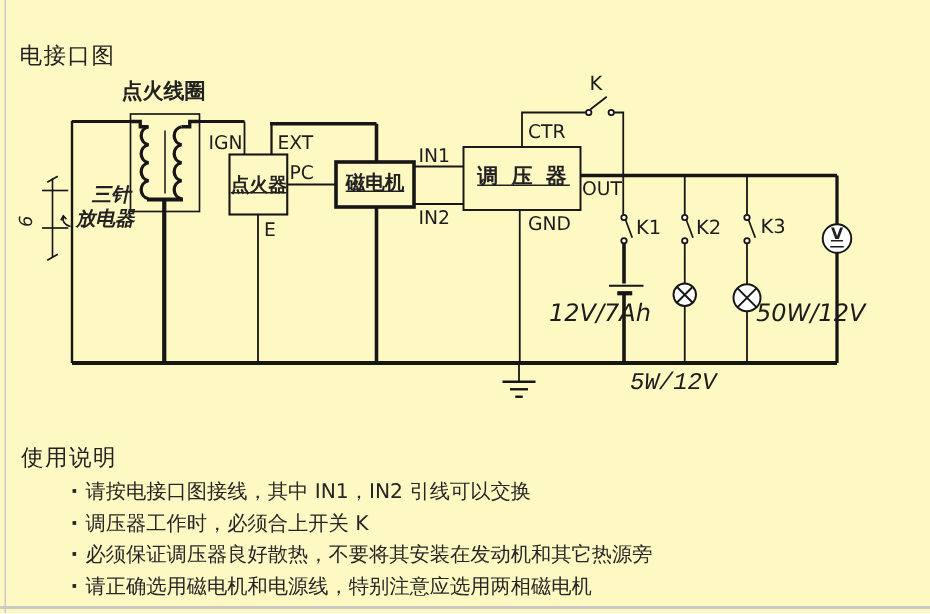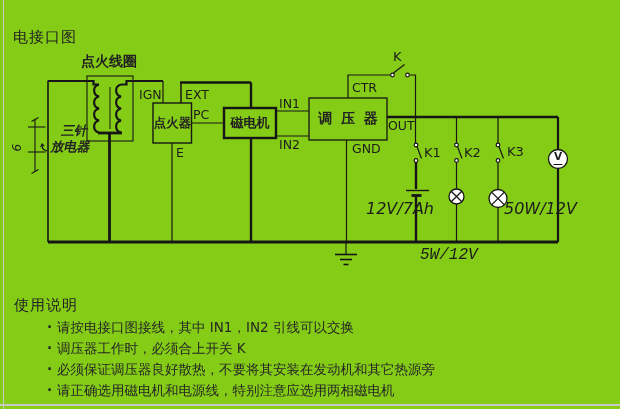--- a/index.html
+++ b/index.html
@@ -1,32 +1,32 @@
 <!DOCTYPE html>
 <html style="--ink: #161616; --txt: #222222; --chrome: #c9c9c9;"><head>
 <meta charset="utf-8">
 <style>
   :root { --ink:#161616; --txt:#222; --chrome:#c9c9c9; }
   * { box-sizing: border-box; }
   html,body { margin:0; padding:0; background:#fff; }
   .screen {
-    position:relative; width:620px; height:409px; background:#84cc16;
+    position:relative; width:620px; height:409px; background:#fef9c3;
     font-family:"DejaVu Sans","Liberation Sans",sans-serif;
     color:var(--ink); overflow:hidden;
   }
   .chrome-left  { position:absolute; left:3px; top:0; width:1px; height:409px; background:var(--chrome); }
   .chrome-bottom{ position:absolute; left:0; top:404px; width:620px; height:2px; background:var(--chrome); }
   svg.wiring { position:absolute; left:0; top:0; }
   .lbl { position:absolute; white-space:nowrap; color:var(--txt); line-height:1.1; }
   .t-title { font-size:15px; letter-spacing:1px; }
   .t-comp  { font-weight:bold; }
   .t-term  { font-size:12.5px; color:#1c1c1c; }
   .t-sw    { font-size:13px; color:#1c1c1c; }
   .t-val   { font-size:16px; font-style:italic; color:#1c1c1c; }
-  .t-center{ text-align:center; }
+  .t-center{ text-align:center;text-decoration:underline; }
   .discharger-lbl { font-size:13px; font-weight:bold; transform:skewX(-12deg); line-height:1.25; }
   .discharger-lbl .l1 { padding-left:7px; display:block; }
   .gap6 { font-size:12px; font-style:italic; transform:rotate(-90deg); transform-origin:center; }
   .vmeter { font-size:10.5px; font-weight:bold; }
   .instr-head { font-size:15px; letter-spacing:1px; }
   .bullet-line { position:absolute; font-size:13.5px; color:#262626; white-space:nowrap; }
   .bullet-line .dot { display:inline-block; width:10px; font-weight:bold; }
 </style>
 </head>
 <body>

